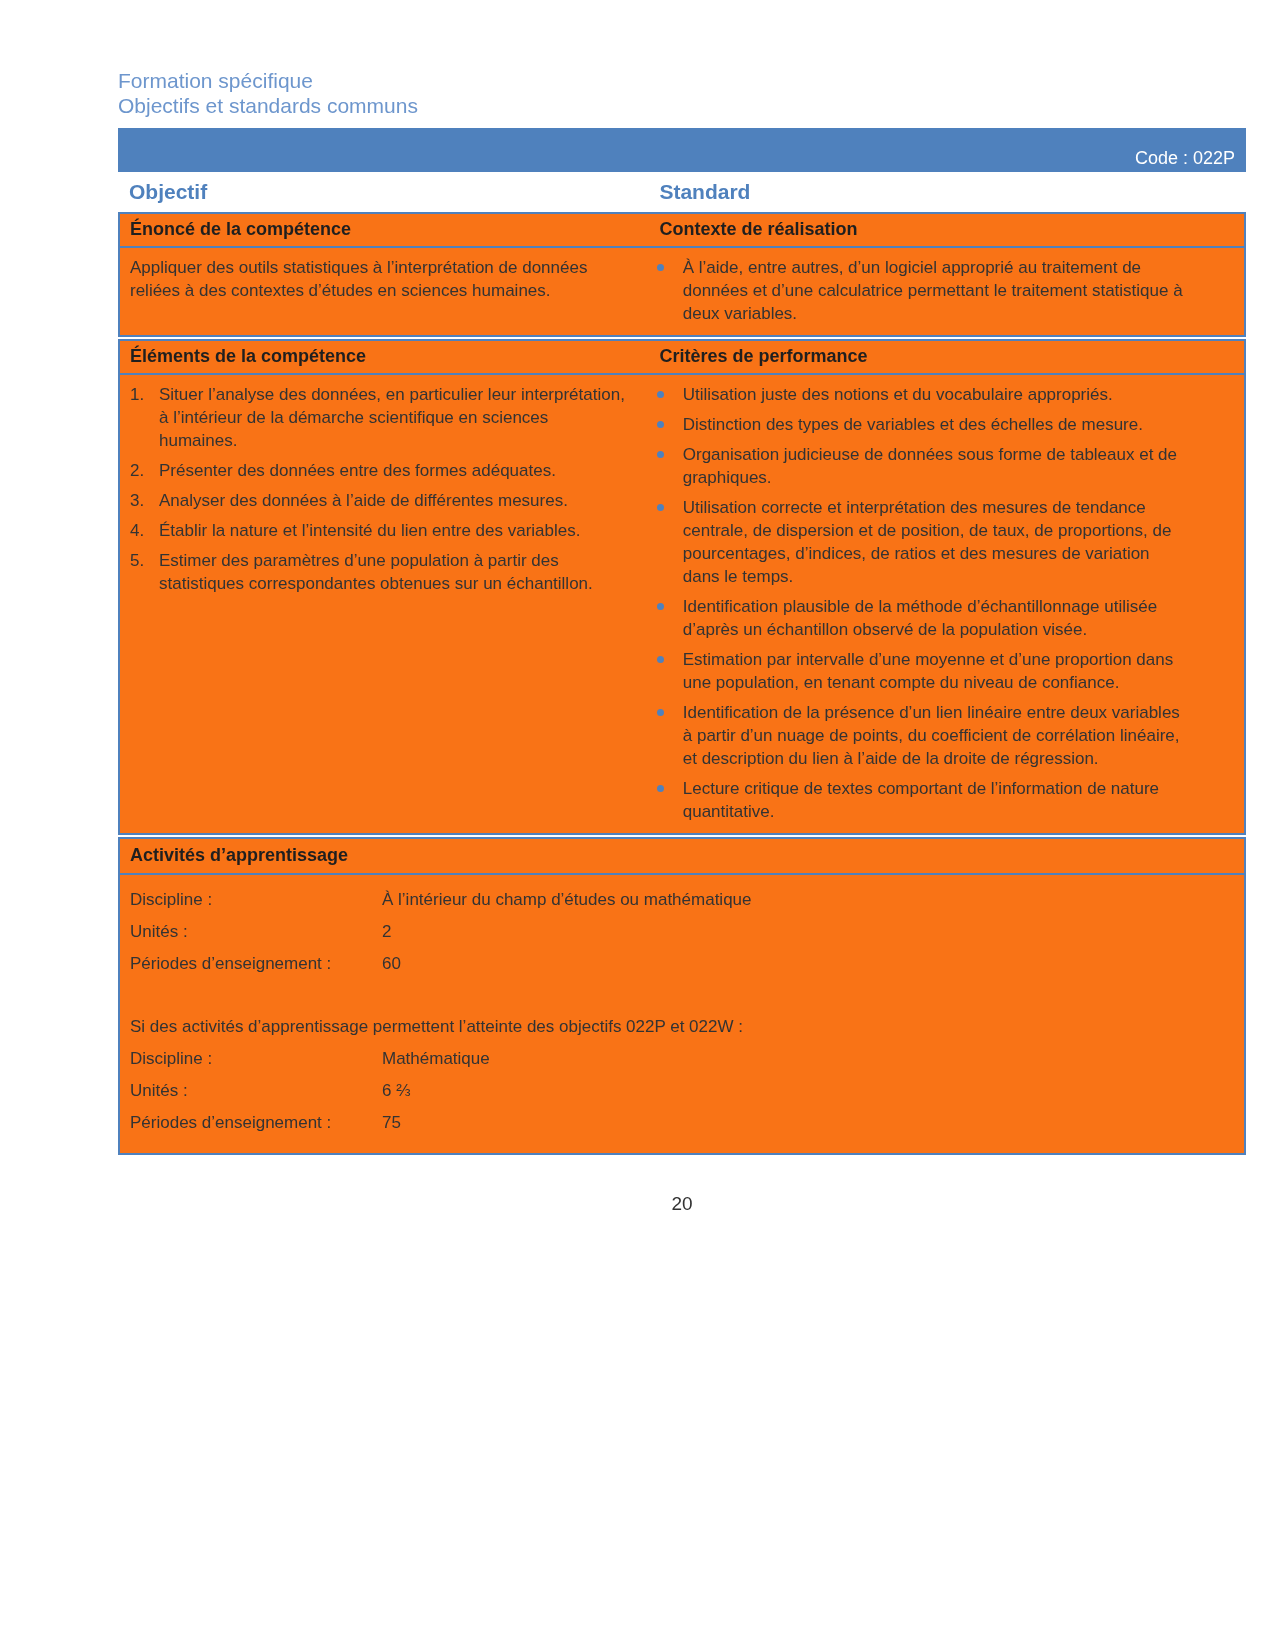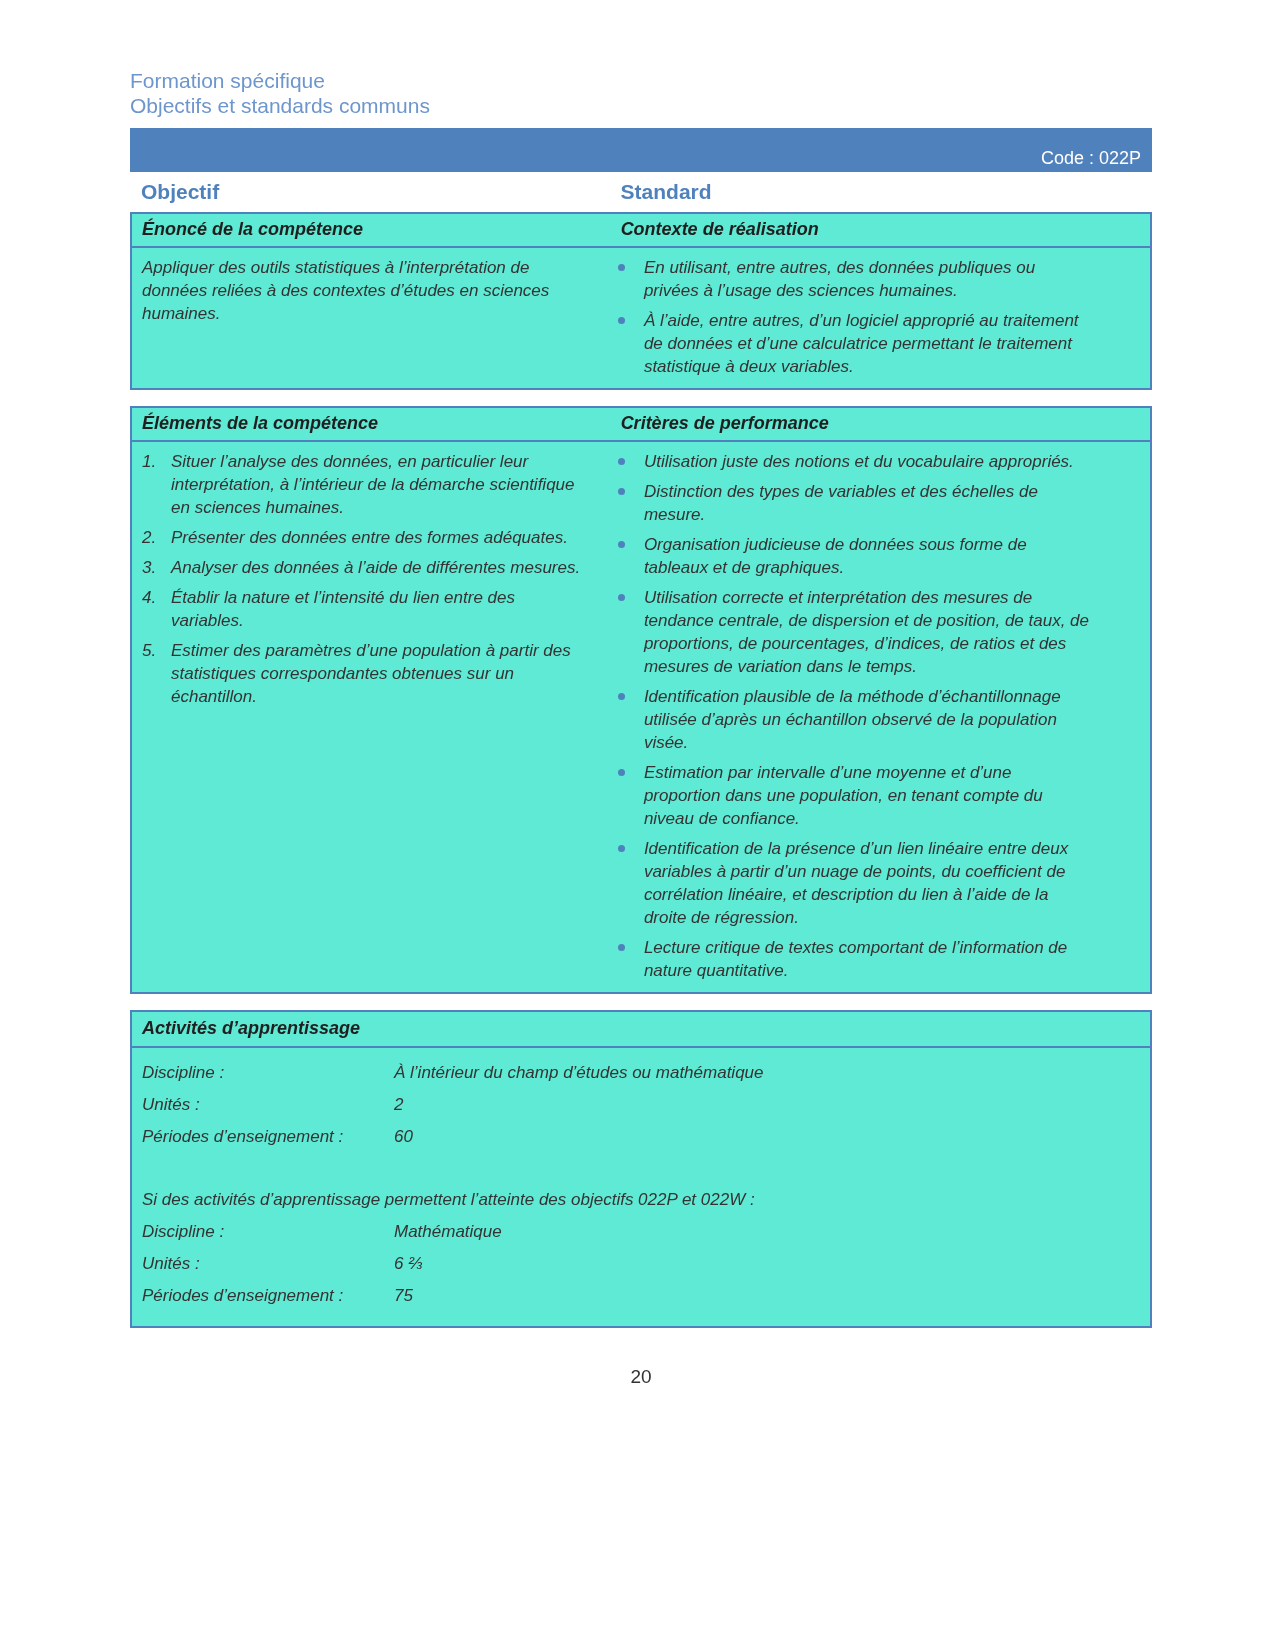--- a/index.html
+++ b/index.html
@@ -9,34 +9,34 @@
     --text:#333333;
   }
   *{margin:0;padding:0;box-sizing:border-box;}
   html,body{background:#ffffff;}
   body{
     width:1275px;height:1650px;position:relative;
     font-family:"Liberation Sans","DejaVu Sans",sans-serif;
     color:var(--text,#333);
     -webkit-font-smoothing:antialiased;
   }
-  .page{position:absolute;left:130px;top:68px;width:1022px;}
+  .page{position:absolute;left:118px;top:68px;width:1128px;}
 
   
   .doc-header{color:var(--header-blue,#6d96cd);font-size:21px;line-height:25px;}
   .code-bar{
     margin-top:10px;background:var(--accent,#4f81bd);color:#ffffff;
     text-align:right;font-size:18px;line-height:20px;padding:20px 11px 4px 0;
   }
   .col-heads{display:flex;font-size:21px;font-weight:bold;color:var(--accent,#4f81bd);padding:8px 0 8px 0;}
   .col-heads .ch-left{width:48%;padding-left:11px;}
   .col-heads .ch-right{width:52%;}
 
   
-  .tbl{border:2px solid var(--accent,#4f81bd);margin-bottom:16px;background:#5eead4;font-style:italic;}
+  .tbl{border:2px solid var(--accent,#4f81bd);margin-bottom:2px;background:#f97316;}
   .tbl-head{display:flex;border-bottom:2px solid var(--accent,#4f81bd);padding:4px 0 5px 0;}
   .th{font-weight:bold;font-size:18px;color:#1f1f1f;line-height:23px;}
   .cell-l{width:48%;padding-left:10px;padding-right:26px;}
   .cell-r{width:52%;padding-right:48px;}
   .tbl-head .cell-r{padding-right:8px;}
   .tbl-body{display:flex;padding:8px 12px 10px 0;}
 
   .para{font-size:17px;line-height:23px;}
 
   .bullet-item{display:flex;margin-bottom:7px;font-size:17px;line-height:23px;}
@@ -86,24 +86,20 @@
       <div class="cell-l th">Énoncé de la compétence</div>
       <div class="cell-r th">Contexte de réalisation</div>
     </div>
     <div class="tbl-body">
       <div class="cell-l">
         <p class="para">Appliquer des outils statistiques à l’interprétation de données reliées à des contextes d’études en sciences humaines.</p>
       </div>
       <div class="cell-r">
         <div class="bullet-item">
           <span class="bullet"></span>
-          <span class="itxt">En utilisant, entre autres, des données publiques ou privées à l’usage des sciences humaines.</span>
-        </div>
-        <div class="bullet-item">
-          <span class="bullet"></span>
           <span class="itxt">À l’aide, entre autres, d’un logiciel approprié au traitement de données et d’une calculatrice permettant le traitement statistique à deux variables.</span>
         </div>
       </div>
     </div>
   </section>
 
   <section class="tbl">
     <div class="tbl-head">
       <div class="cell-l th">Éléments de la compétence</div>
       <div class="cell-r th">Critères de performance</div>

